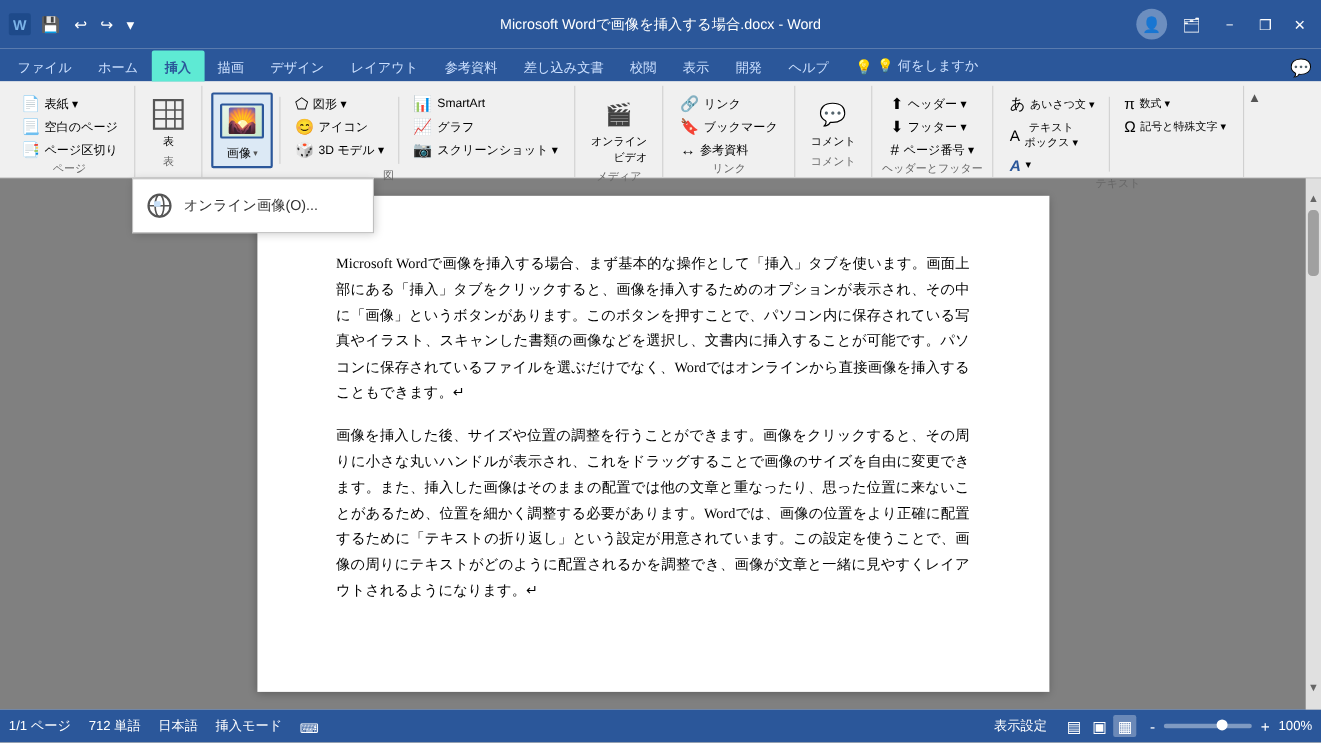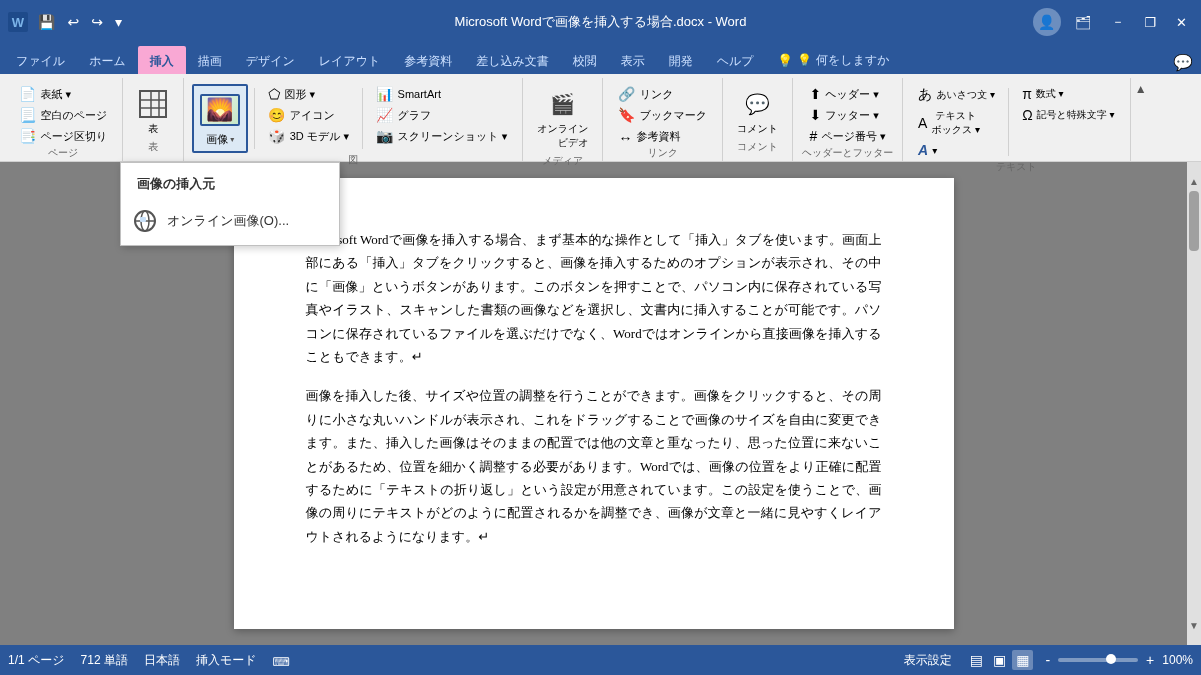--- a/index.html
+++ b/index.html
@@ -69,21 +69,21 @@
     .ribbon-tab {
       padding: 4px 12px;
       font-size: 12px;
       cursor: pointer;
       border-radius: 2px 2px 0 0;
       color: #cce0ff;
       height: 28px;
       display: flex; align-items: flex-end;
     }
     .ribbon-tab.active {
-      background: #f9a8d4;
+      background: #5eead4;
       color: #2b579a;
       font-weight: bold;
     }
 
     
     .ribbon {
       background: #f0f0f0;
       border-bottom: 1px solid #d0d0d0;
       display: flex;
       align-items: stretch;
@@ -586,21 +586,20 @@
     </div>
     <div class="ribbon-group-label">テキスト</div>
   </div>
 
   <div style="display:flex;align-items:flex-start;padding:4px 4px 0 4px;">
     <button style="background:none;border:none;cursor:pointer;font-size:12px;color:#555;">▲</button>
   </div>
 </div>
 
 <div class="dropdown-menu">
-  <div class="dropdown-header">画像の挿入元</div>
   <div class="dropdown-item">
     <div class="dropdown-item-icon">
       <svg width="24" height="24" viewBox="0 0 24 24">
         <circle cx="12" cy="12" r="10" fill="none" stroke="#555" stroke-width="2"></circle>
         <ellipse cx="12" cy="12" rx="4" ry="10" fill="none" stroke="#555" stroke-width="1.5"></ellipse>
         <line x1="2" y1="12" x2="22" y2="12" stroke="#555" stroke-width="1.5"></line>
         <rect x="7" y="8" width="6" height="5" fill="#c8e0f8" rx="1"></rect>
       </svg>
     </div>
     <span>オンライン画像(O)...</span>

